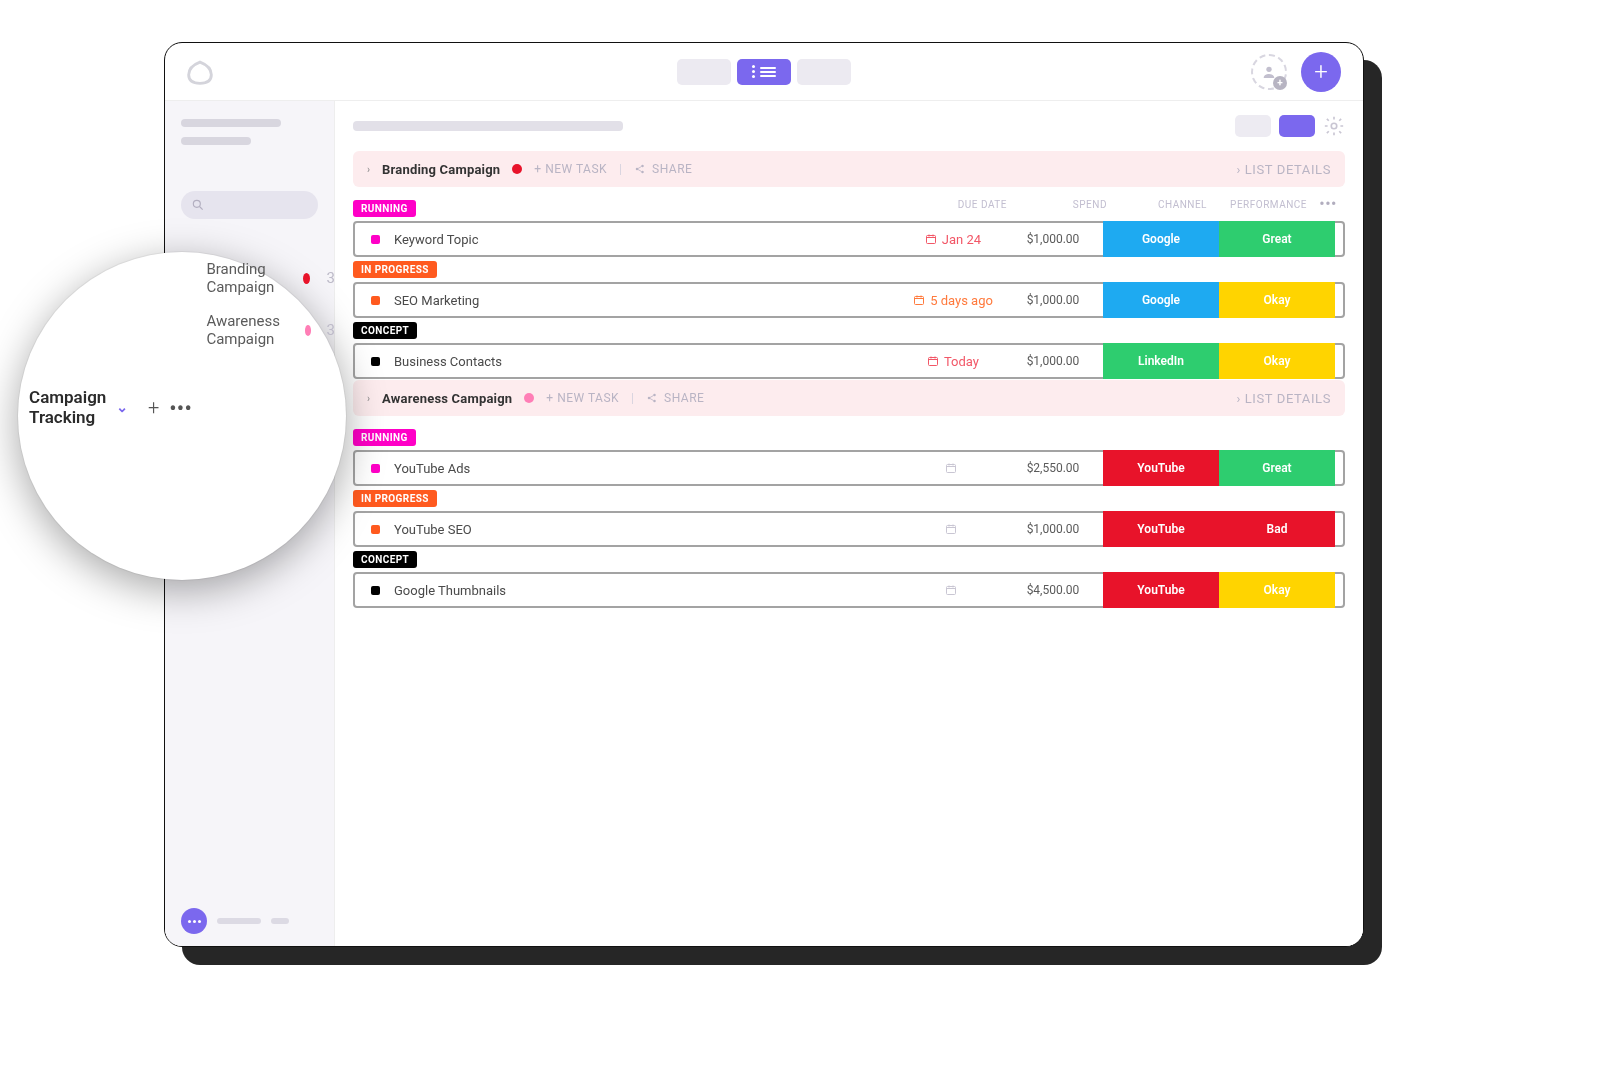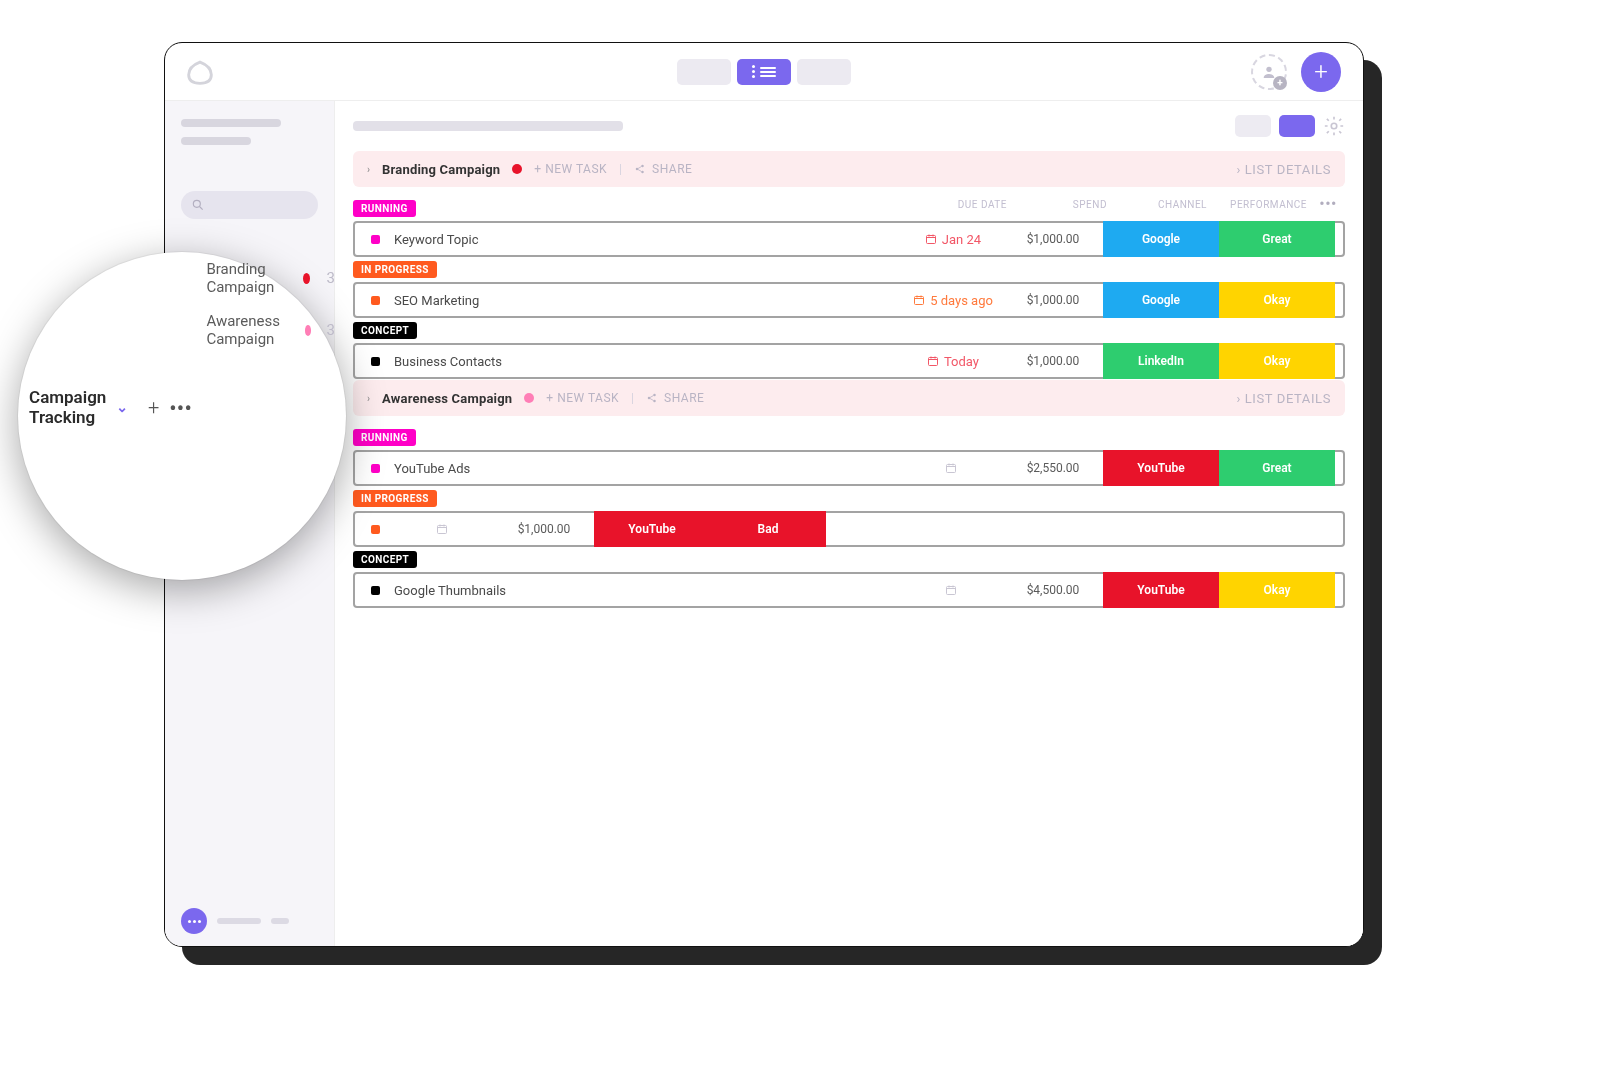--- a/index.html
+++ b/index.html
@@ -320,20 +320,21 @@
                 </svg>
                 <span></span>
               </span>
               <span class="spend">$2,550.00</span>
               <span class="pill c-red">YouTube</span>
               <span class="pill c-green">Great</span>
               <span class="endpad"></span>
             </div></div>
           <div class="section"><span class="status-chip c-orange">IN PROGRESS</span><div class="task-row">
               <span class="sq c-orange"></span>
+              <span class="tname">YouTube SEO</span>
               <span class="due due-grey">
                 <svg>
                   <use href="#cal"></use>
                 </svg>
                 <span></span>
               </span>
               <span class="spend">$1,000.00</span>
               <span class="pill c-red">YouTube</span>
               <span class="pill c-red">Bad</span>
               <span class="endpad"></span>

